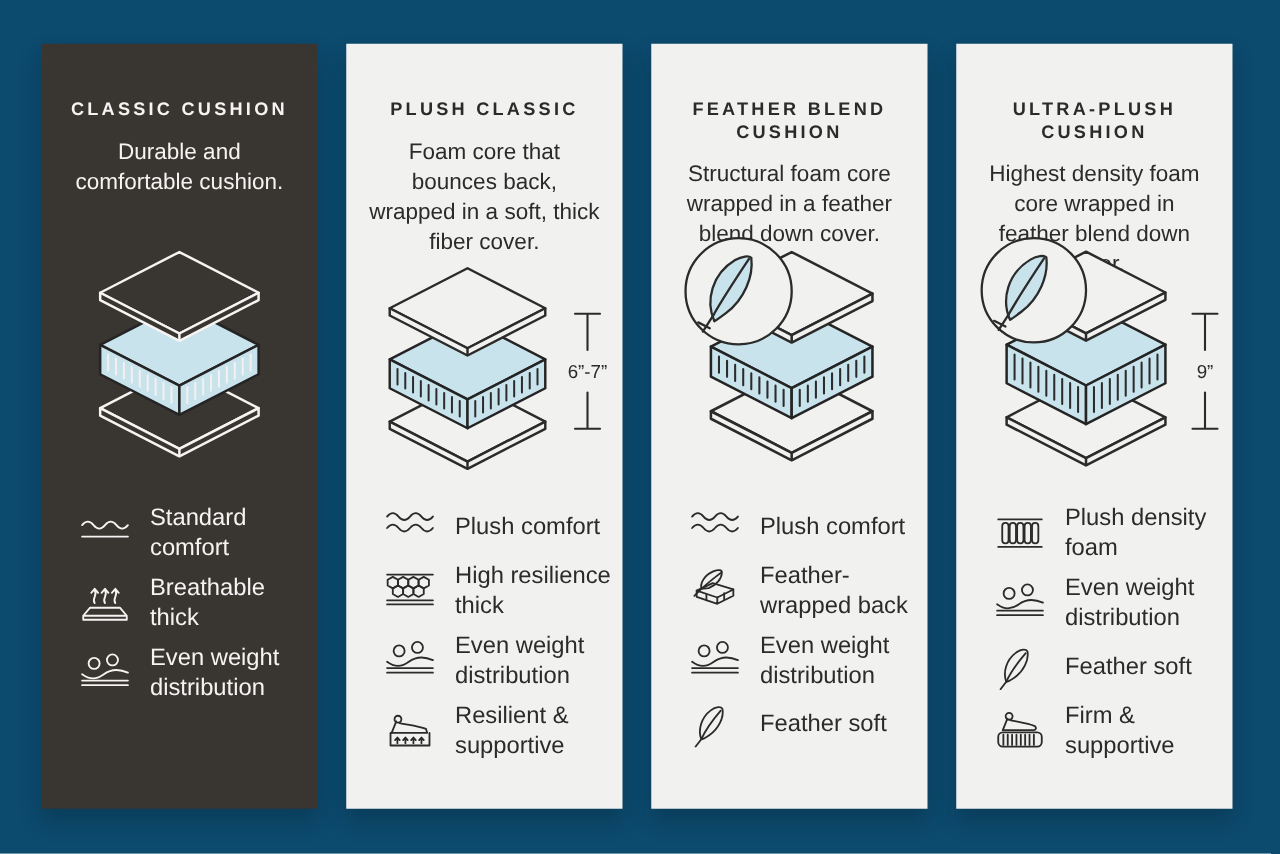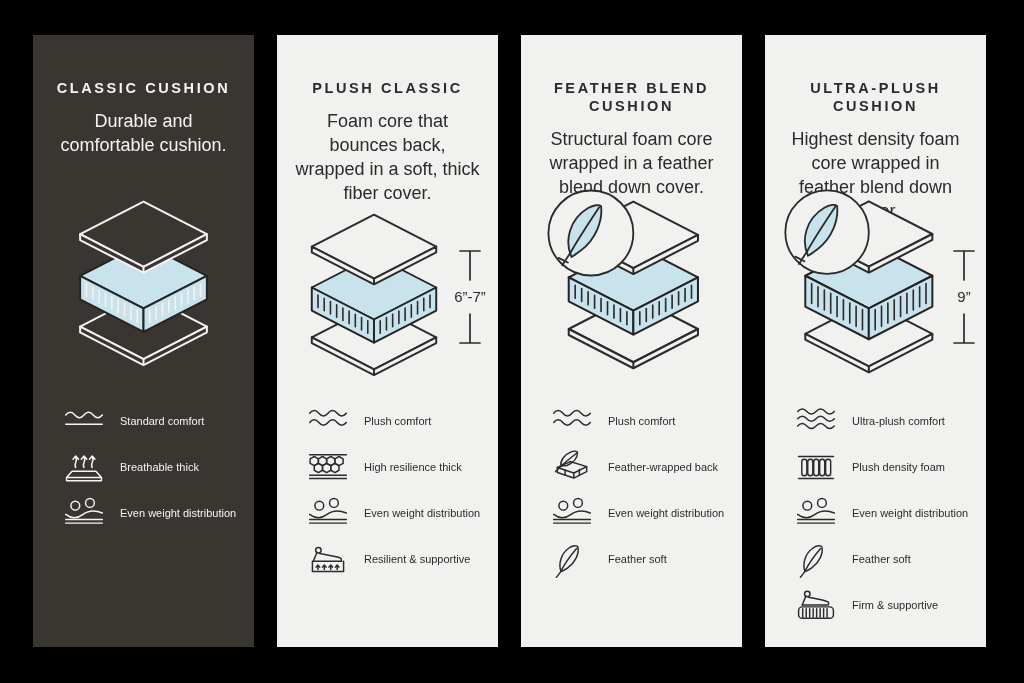--- a/index.html
+++ b/index.html
@@ -1,16 +1,16 @@
 <!DOCTYPE html>
 <html><head>
 <meta charset="utf-8">
 <style>
   html,body{margin:0;padding:0;background:#ffffff;}
-  .stage{position:relative;width:1024px;height:683px;background:#000000;overflow:hidden;
+  .stage{position:relative;width:1024px;height:683px;background:#0c4a6e;overflow:hidden;
          font-family:"Liberation Sans", sans-serif;color:#2b2b2b;}
   .cards{position:absolute;left:33px;top:35px;display:flex;gap:23px;}
   .card{position:relative;width:221px;height:612px;background:var(--bg);
         box-shadow:0 9px 18px rgba(0,0,0,0.20);}
   .card.light{--bg:#f1f1ef;--line:#2b2b2b;--hatch:#2b2b2b;--blue:#c9e3ec;color:#2b2b2b;}
   .card.dark{--bg:#393632;--line:#f5f4f2;--hatch:#f2f1ef;--blue:#c9e3ec;color:#f5f4f2;}
   .card-title{margin:44px 10px 0;text-align:center;font-size:14.5px;font-weight:bold;
               letter-spacing:2.6px;line-height:1.25;}
   .card-title .tl2{display:block;}
   .card-desc{margin:13px 16px 0;text-align:center;font-size:18px;line-height:1.33;}
@@ -28,21 +28,21 @@
   .badge-line{fill:none;stroke:#2b2b2b;stroke-width:2;stroke-linecap:round;}
   .dim{position:absolute;}
   .c2 .dim{right:0px;top:38px;}
   .c4 .dim{right:2px;top:64px;}
   .dimline{fill:none;stroke:var(--line);stroke-width:1.7;stroke-linecap:round;}
   .dimtext{fill:#2b2b2b;font-size:15px;font-family:"Liberation Sans",sans-serif;}
   .features{position:absolute;left:28px;right:8px;top:368px;}
   .feat{display:flex;align-items:center;margin-bottom:9px;min-height:34px;}
   .feat .icobox{width:46px;flex:0 0 46px;margin-right:13px;display:flex;justify-content:center;}
   .ic{stroke:var(--line);fill:none;stroke-width:1.6;stroke-linecap:round;stroke-linejoin:round;}
-  .feat-label{font-size:11px;line-height:1.24;max-width:128px;}
+  .feat-label{font-size:19px;line-height:1.24;max-width:128px;}
 </style>
 </head>
 <body>
 
 <svg width="0" height="0" style="position:absolute" aria-hidden="true">
   <defs>
 
     <g id="g-slab">
       <path class="slab" d="M90,4 L160,40 L90,76 L20,40 Z"></path>
       <path class="slab" d="M20,40 L90,76 L160,40 L160,46.5 L90,82.5 L20,46.5 Z"></path>
@@ -311,28 +311,20 @@
         </svg>
         <svg class="dim" width="40" height="96" viewBox="0 0 40 96">
           <path class="dimline" d="M10,2 H30 M20,2 V31 M20,65 V94 M10,94 H30"></path>
           <text class="dimtext" x="20" y="53" text-anchor="middle">9”</text>
         </svg>
       </div>
       <div class="features">
         <div class="feat">
           <span class="icobox">
             <svg class="ic" width="44" height="37" viewBox="0 0 48 40">
-                <use href="#i-wave3"></use>
-              </svg>
-            </span>
-          <span class="feat-label">Ultra-plush comfort</span>
-        </div>
-        <div class="feat">
-          <span class="icobox">
-            <svg class="ic" width="44" height="37" viewBox="0 0 48 40">
                 <use href="#i-density"></use>
               </svg>
             </span>
           <span class="feat-label">Plush density foam</span>
         </div>
         <div class="feat">
           <span class="icobox">
             <svg class="ic" width="44" height="37" viewBox="0 0 48 40">
                 <use href="#i-weight"></use>
               </svg>

